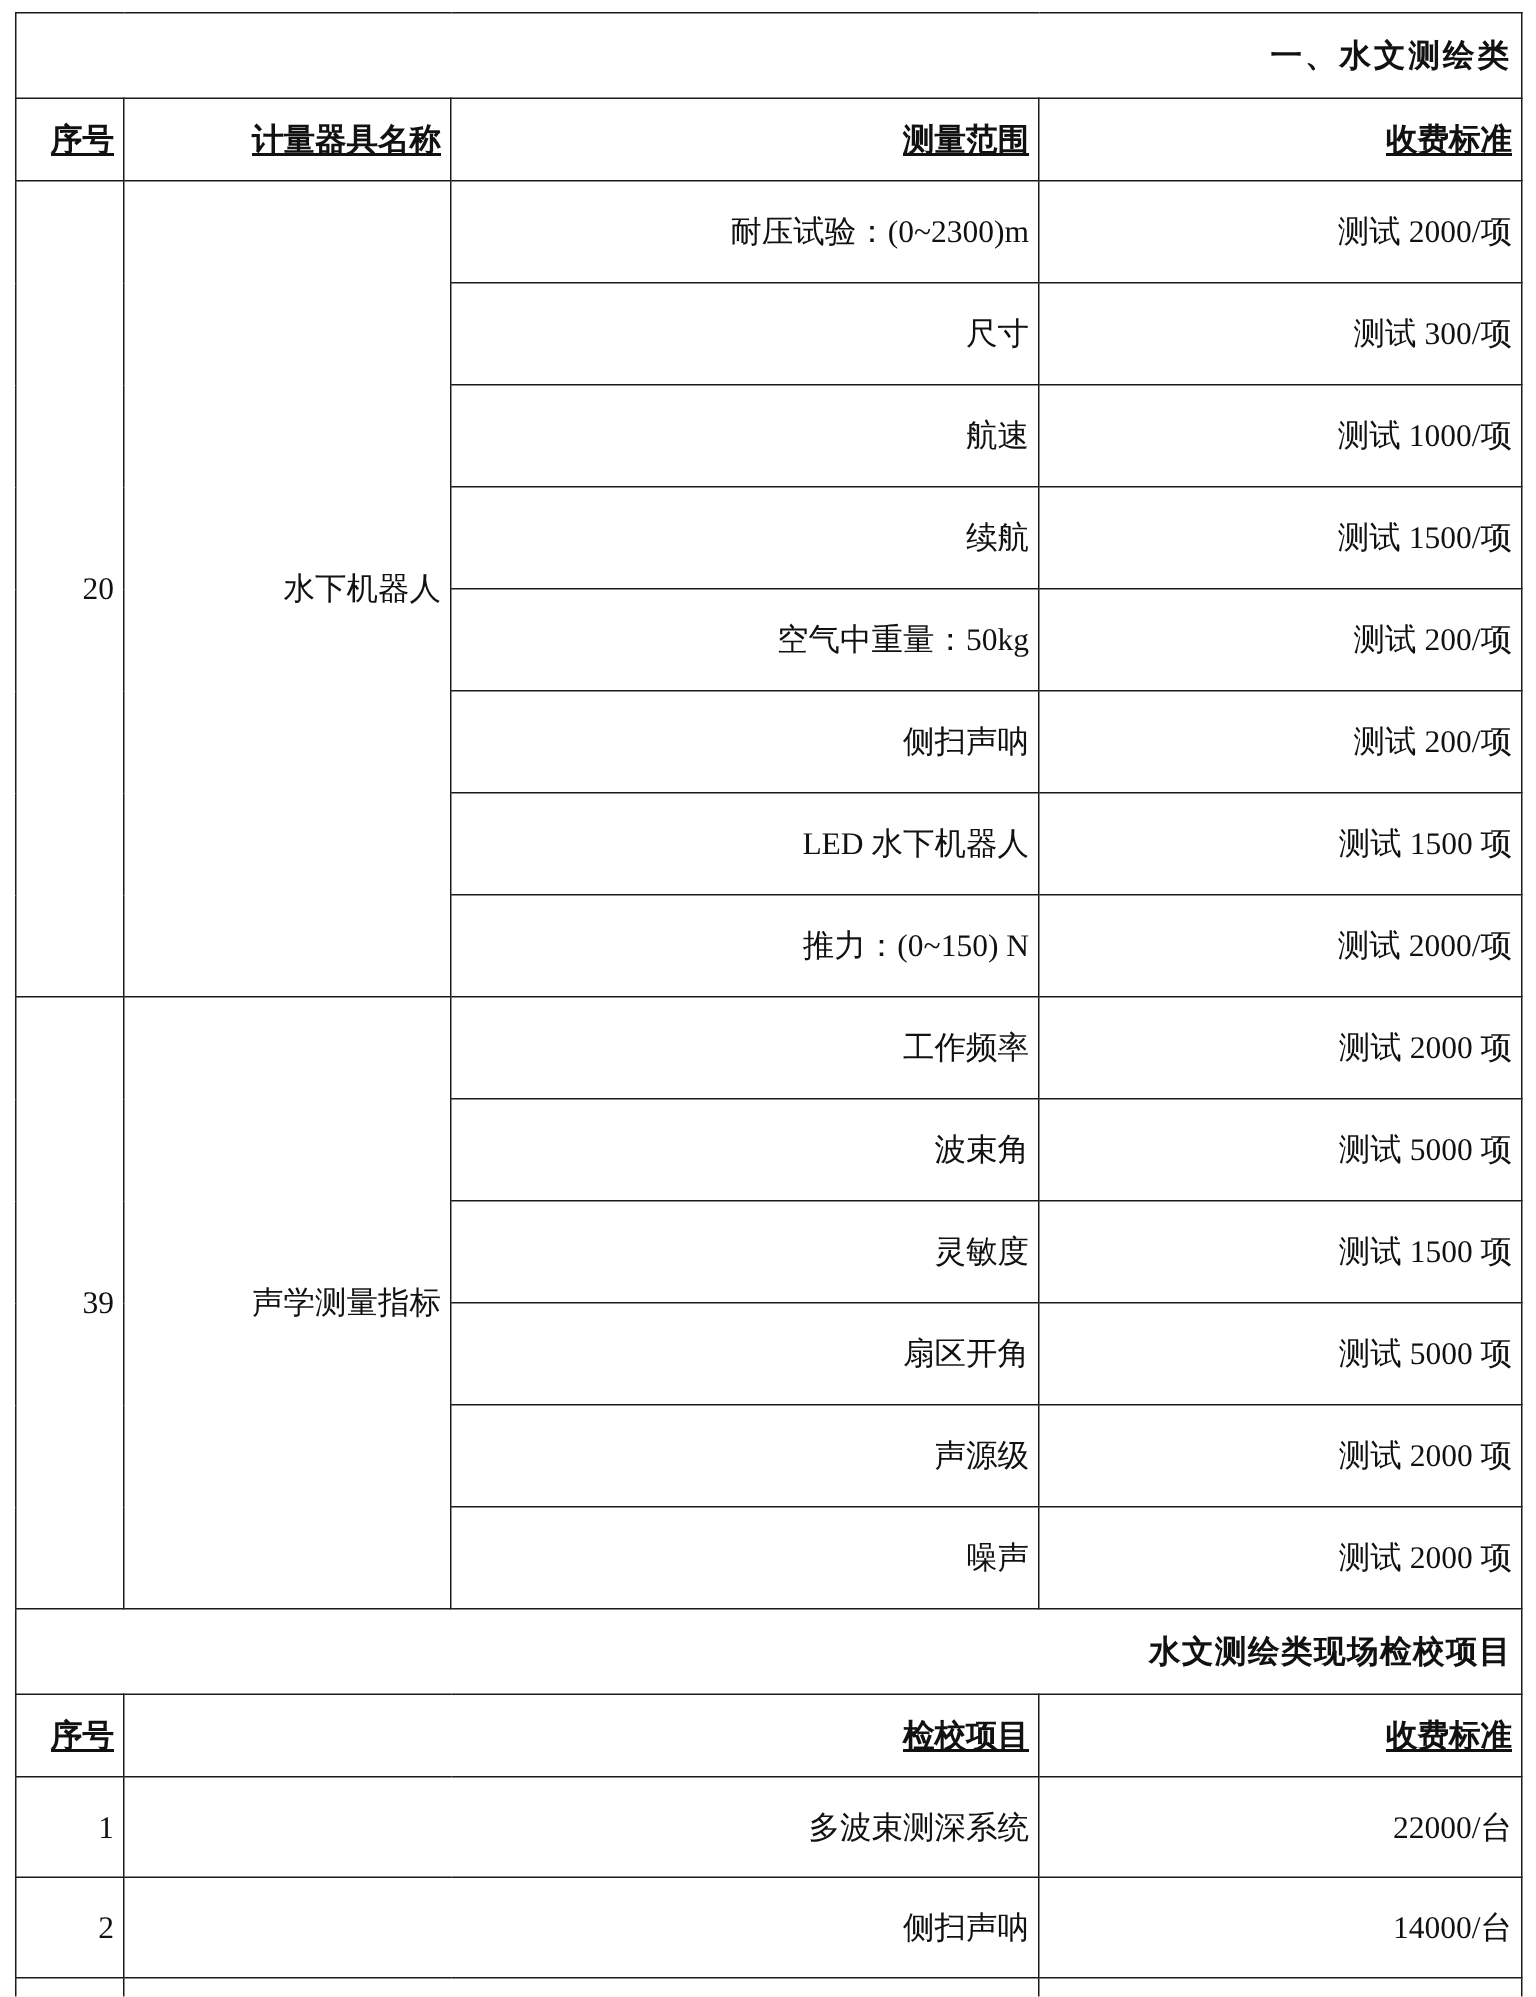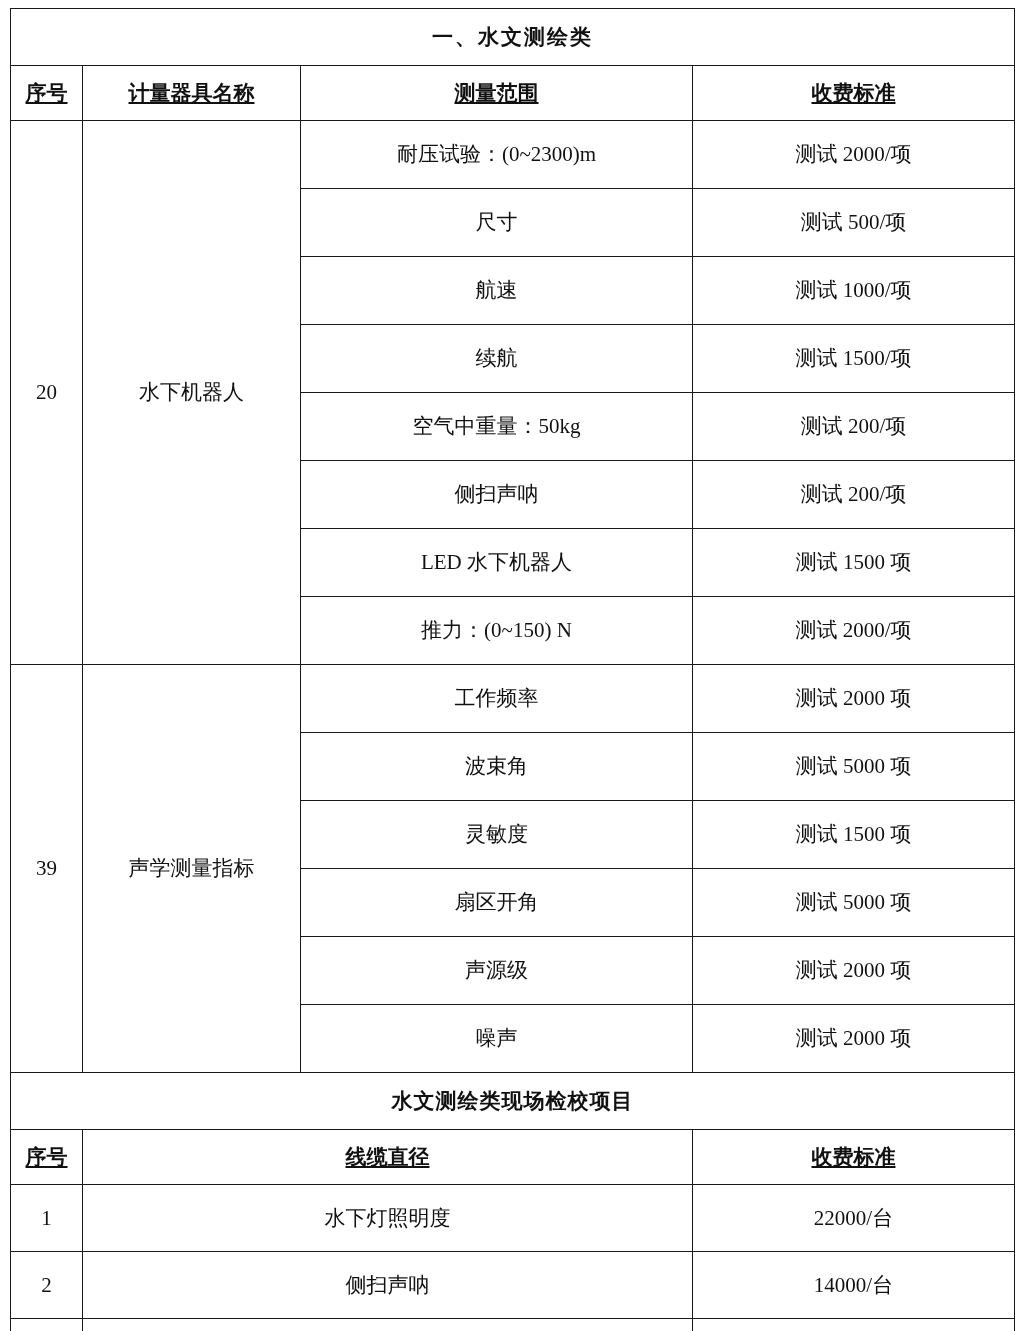--- a/index.html
+++ b/index.html
@@ -22,21 +22,21 @@
     padding: 8px 10px 0 10px;
   }
   table.doc {
     border-collapse: collapse;
     width: 1004px;
     table-layout: fixed;
     margin: 0 auto;
   }
   table.doc td {
     border: 1.6px solid #1a1a1a;
-    text-align: center;
+    text-align: right;
     vertical-align: middle;
     padding: 4px 6px;
     font-size: 21px;
     line-height: 1.25;
     font-family: "Liberation Serif", "DejaVu Serif", serif;
   }
   .title-cell {
     font-size: 28px;
     font-weight: 700;
     letter-spacing: 2px;
@@ -92,21 +92,21 @@
       </tr>
 
       <tr class="row-std">
         <td class="idx-cell" rowspan="8">20</td>
         <td class="name-cell" rowspan="8">水下机器人</td>
         <td>耐压试验：(0~2300)m</td>
         <td>测试 2000/项</td>
       </tr>
       <tr class="row-std">
         <td>尺寸</td>
-        <td>测试 500/项</td>
+        <td>测试 300/项</td>
       </tr>
       <tr class="row-std">
         <td>航速</td>
         <td>测试 1000/项</td>
       </tr>
       <tr class="row-std">
         <td>续航</td>
         <td>测试 1500/项</td>
       </tr>
       <tr class="row-std">
@@ -151,26 +151,26 @@
       <tr class="row-std">
         <td>噪声</td>
         <td>测试 2000 项</td>
       </tr>
 
       <tr>
         <td class="section-title" colspan="4">水文测绘类现场检校项目</td>
       </tr>
       <tr>
         <td class="header-cell">序号</td>
-        <td class="header-cell" colspan="2">线缆直径</td>
+        <td class="header-cell" colspan="2">检校项目</td>
         <td class="header-cell">收费标准</td>
       </tr>
       <tr class="row-site">
         <td class="idx-cell">1</td>
-        <td colspan="2">水下灯照明度</td>
+        <td colspan="2">多波束测深系统</td>
         <td>22000/台</td>
       </tr>
       <tr class="row-site">
         <td class="idx-cell">2</td>
         <td colspan="2">侧扫声呐</td>
         <td>14000/台</td>
       </tr>
       <tr class="row-site">
         <td class="idx-cell">3</td>
         <td colspan="2">声学多普勒流速剖面仪</td>

